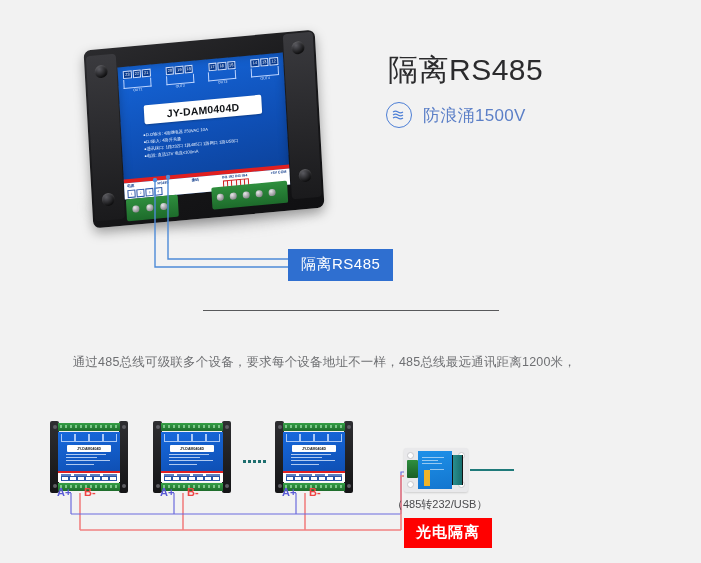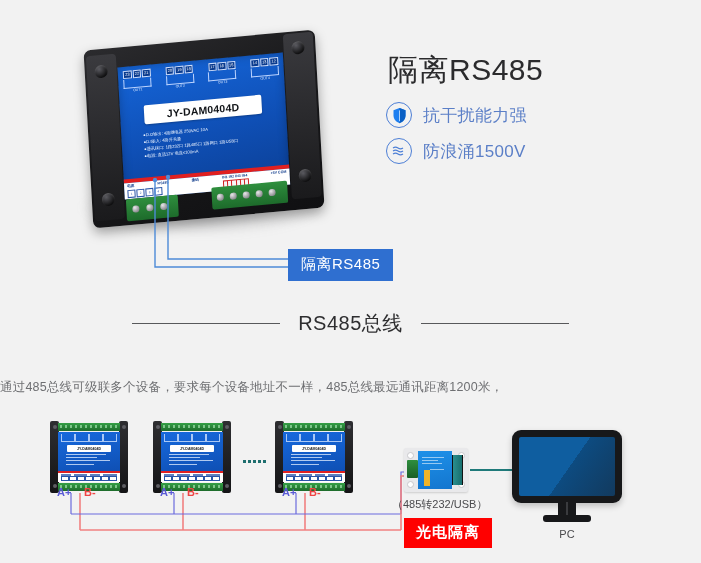--- a/index.html
+++ b/index.html
@@ -229,26 +229,25 @@
     margin: 0 18px;
     white-space: nowrap;
     letter-spacing: 0.5px;
   }
 
   
   .para {
     position: absolute;
     left: 0; top: 352px;
     width: 576px;
-    text-align: left;
+    text-align: right;
     color: #6e6f72;
     font-size: 12.5px;
     line-height: 21px;
     letter-spacing: 0.2px;
-    margin-top: 25px;
   }
 
   
   .diagram {
     position: absolute;
     left: 0; top: 412px;
     width: 701px;
     height: 151px;
   }
   .mini-mod {
@@ -563,46 +562,35 @@
     <circle cx="5" cy="5" r="2.2" fill="#4d8bd8"></circle>
     <circle cx="18" cy="2" r="2.2" fill="#4d8bd8"></circle>
   </svg>
 
   <div class="badge-iso">隔离RS485</div>
 
   <div class="hero-title">隔离RS485</div>
 
   <div class="feature-list">
 
-    <div class="feature-row">
-      <div class="feat-icon">
-        <svg width="15" height="17" viewBox="0 0 15 17">
-          <path d="M7.5 1 L13.5 3.3 L13.5 8.6 C13.5 12.4 10.9 15 7.5 16.2 C4.1 15 1.5 12.4 1.5 8.6 L1.5 3.3 Z" fill="#1e7ff0"></path>
-          <path d="M7.5 1 L13.5 3.3 L13.5 8.6 C13.5 12.4 10.9 15 7.5 16.2 Z" fill="#0a5fc4"></path>
-          <path d="M7.5 3.4 L7.5 14.2" stroke="#bcdcff" stroke-width="0.9"></path>
-        </svg>
-      </div>
-      <div class="feat-text">抗干扰能力强</div>
-    </div>
 
     <div class="feature-row">
       <div class="feat-icon">
         <svg width="16" height="14" viewBox="0 0 16 14">
           <path d="M2 4 Q4.5 2.2 7 4 T12 4" fill="none" stroke="#4d7fd6" stroke-width="1.1"></path>
           <path d="M2 7 Q4.5 5.2 7 7 T12 7" fill="none" stroke="#4d7fd6" stroke-width="1.1"></path>
           <path d="M2 10 Q4.5 8.2 7 10 T12 10" fill="none" stroke="#4d7fd6" stroke-width="1.1"></path>
         </svg>
       </div>
       <div class="feat-text">防浪涌1500V</div>
     </div>
   </div>
 
   <div class="divider">
     <div class="div-line"></div>
-    <div class="div-text">RS485总线</div>
     <div class="div-line"></div>
   </div>
 
   <div class="para">
     <div>通过485总线可级联多个设备，要求每个设备地址不一样，485总线最远通讯距离1200米，</div>
   </div>
 
   <div class="diagram">
 
     <svg class="wires">
@@ -783,25 +771,15 @@
       <div class="cv-green"></div>
       <div class="cv-yellow"></div>
       <div class="cv-db9"></div>
     </div>
     <div class="conv-caption">（485转232/USB）</div>
 
     <button class="buy-btn">光电隔离</button>
 
     <div class="pc-cable"></div>
 
-    <div class="pc">
-      <div class="pc-bezel">
-        <div class="pc-screen"></div>
-      </div>
-      <div class="pc-neck">
-          <i></i>
-        </div>
-      <div class="pc-base"></div>
-      <div class="pc-label">PC</div>
-    </div>
   </div>
 
 </div>
 
 </body></html>

